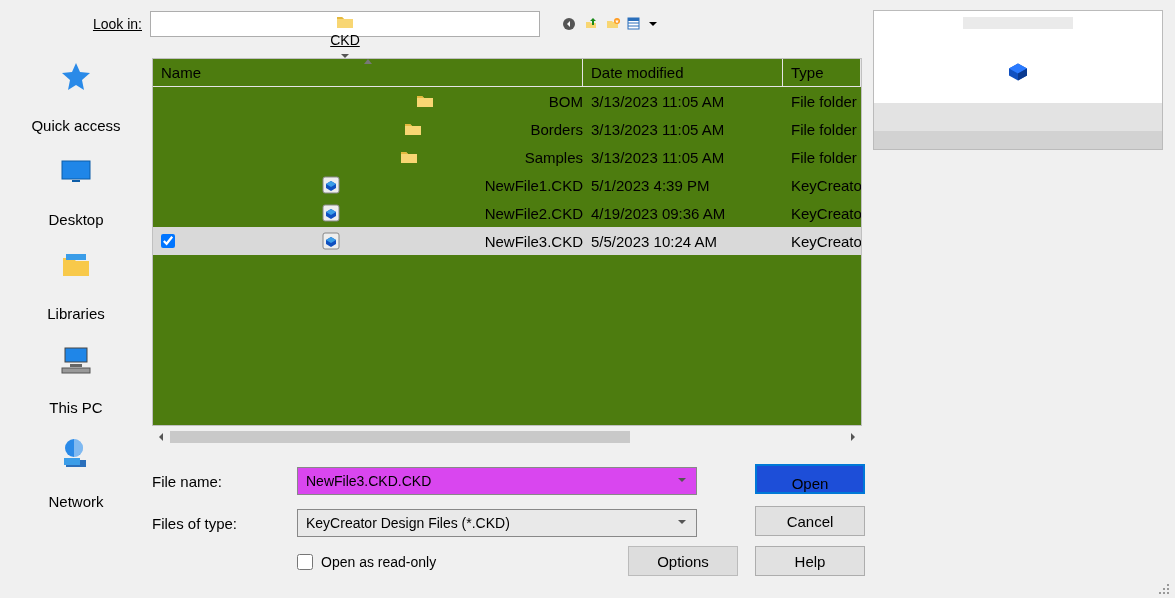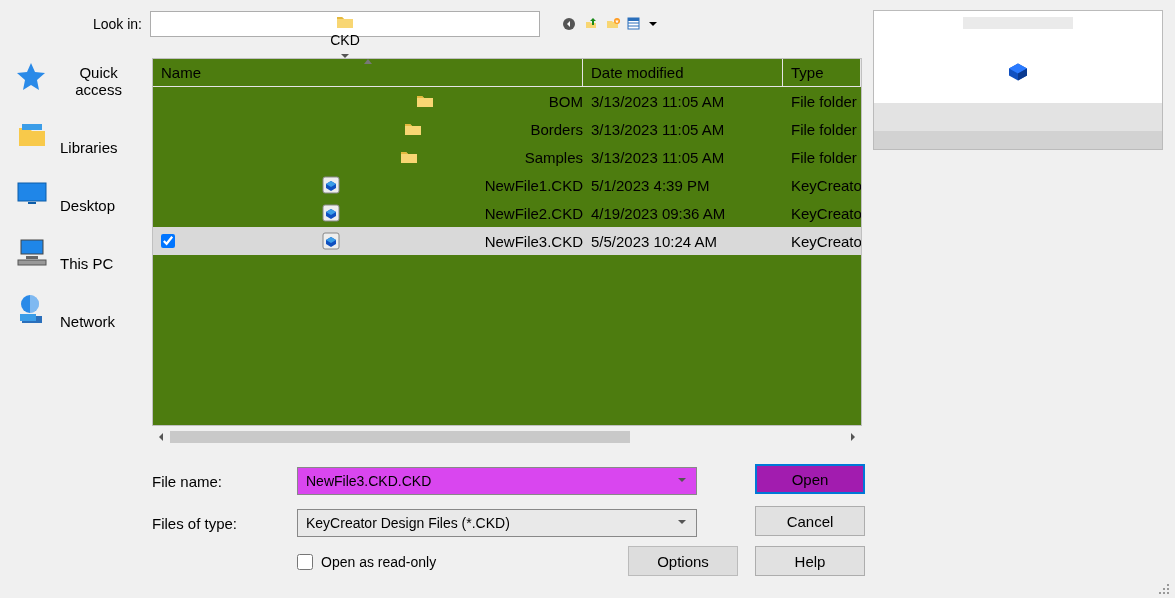--- a/index.html
+++ b/index.html
@@ -1,30 +1,30 @@
 <!DOCTYPE html>
 <html><head>
   <meta charset="utf-8">
   <style>
     * { box-sizing: border-box; margin: 0; padding: 0; font-family: "Segoe UI", Tahoma, sans-serif; }
     body { background: #f0f0f0; width: 1175px; height: 598px; position: relative; overflow: hidden; font-size: 14px; color: #000; }
 
     
-    .topbar { position: absolute; left: 0; top: 10px; width: 870px; height: 28px; display: flex; align-items: center; }
+    .topbar { position: absolute; left: 0; top: 10px; width: 870px; height: 28px; display: flex; align-items: center; text-decoration: underline; }
     .lookin-label { width: 150px; text-align: right; padding-right: 8px; }
     .lookin-combo { display: flex; align-items: center; width: 390px; height: 26px; border: 1px solid #adadad; background: #fff; flex-direction: column; }
     .lookin-combo .folder-ico { width: 20px; height: 20px; margin: 0 6px; }
     .lookin-combo .txt { flex: 1; }
     .lookin-combo .drop { width: 20px; text-align: center; color: #555; }
     .toolbar-icons { display: flex; align-items: center; gap: 4px; margin-left: 20px; }
     .toolbar-icons .tico { width: 18px; height: 18px; display: flex; align-items: center; justify-content: center; cursor: pointer; }
 
     
     .sidebar { position: absolute; left: 12px; top: 58px; width: 128px; display: flex; flex-direction: column; gap: 18px; }
-    .sb-item { display: flex; align-items: flex-end; gap: 8px; cursor: pointer; }
+    .sb-item { display: flex; flex-direction: column; align-items: center; gap: 19px; cursor: pointer; }
     .sb-item .icon { width: 40px; height: 40px; display: flex; align-items: center; justify-content: center; }
     .sb-item .lbl { text-align: center; font-size: 15px; }
 
     
     .filelist-wrap { position: absolute; left: 152px; top: 58px; width: 710px; height: 368px; background: #4d7c0f; border: 1px solid #c0c0c0; display: flex; flex-direction: column; }
     .fl-header { display: flex; height: 28px; border-bottom: 1px solid #e5e5e5; font-size: 15px; }
     .fl-header .col { padding: 4px 8px; border-right: 1px solid #e5e5e5; display: flex; align-items: center; position: relative; }
     .col-name { width: 430px; }
     .col-date { width: 200px; }
     .col-type { flex: 1; }
@@ -50,21 +50,21 @@
     .bottom { position: absolute; left: 152px; top: 464px; width: 710px; }
     .brow { display: flex; align-items: center; height: 34px; margin-bottom: 8px; }
     .brow .blabel { width: 145px; font-size: 15px; }
     .brow .binput { width: 400px; height: 28px; border: 1px solid #888; background: #d946ef; display: flex; align-items: center; padding: 0 8px; position: relative; }
     .brow .binput .drop { position: absolute; right: 6px; color: #555; }
     .brow .bselect { background: #e9e9e9; }
     .checkline { display: flex; align-items: center; height: 28px; margin-top: 4px; gap: 8px; padding-left: 145px; }
     .checkline input { width: 16px; height: 16px; }
     .btncol { position: absolute; left: 755px; top: 464px; width: 110px; display: flex; flex-direction: column; gap: 12px; }
     .btn { height: 30px; border: 1px solid #adadad; background: #e1e1e1; display: flex; align-items: center; justify-content: center; cursor: pointer; font-size: 15px; }
-    .btn.primary { border: 2px solid #0078d7; background: #a21caf; }
+    .btn.primary { border: 2px solid #0078d7; background: #1d4ed8; align-items: flex-end; }
     .btn.disabled { color: #000000; background: #ddd; cursor: default; border-color: #bbb; }
     .btncol2 { position: absolute; left: 628px; top: 546px; width: 110px; }
 
     
     .preview { position: absolute; right: 12px; top: 10px; width: 290px; height: 140px; border: 1px solid #bbb; background: #fff; display: flex; align-items: center; justify-content: center; }
     .preview-inner { width: 100%; height: 100%; position: relative; }
     .pv-top { position: absolute; top:6px; left:50%; transform:translateX(-50%); width:110px; height:12px; background:#eaeaea; }
     .pv-band { position: absolute; bottom:0; left:0; right:0; height:46px; background:#e3e3e3; }
     .pv-band2 { position: absolute; bottom:0; left:0; right:0; height:18px; background:#d2d2d2; }
     .pv-cube { position: absolute; left: 50%; top: 46%; transform: translate(-50%,-50%); }
@@ -138,35 +138,35 @@
     <div class="icon">
       <svg class="svg36" viewBox="0 0 36 36">
           <path fill="#2a8ae8" d="M18 3l4 9 10 1-8 7 2 10-8-5-8 5 2-10-8-7 10-1z"></path>
         </svg>
     </div>
     <div class="lbl">Quick access</div>
   </div>
   <div class="sb-item">
     <div class="icon">
       <svg class="svg36" viewBox="0 0 36 36">
-          <path fill="#f8c94a" d="M5 10h10l3 3h13v15H5z"></path>
-          <rect x="8" y="6" width="20" height="6" fill="#3b9de8"></rect>
-        </svg>
-    </div>
-    <div class="lbl">Libraries</div>
-  </div>
-  <div class="sb-item">
-    <div class="icon">
-      <svg class="svg36" viewBox="0 0 36 36">
           <rect x="4" y="7" width="28" height="18" fill="#1f86e8"></rect>
           <rect x="4" y="7" width="28" height="18" fill="none" stroke="#0d5da8"></rect>
           <rect x="14" y="26" width="8" height="2" fill="#0d5da8"></rect>
         </svg>
     </div>
     <div class="lbl">Desktop</div>
+  </div>
+  <div class="sb-item">
+    <div class="icon">
+      <svg class="svg36" viewBox="0 0 36 36">
+          <path fill="#f8c94a" d="M5 10h10l3 3h13v15H5z"></path>
+          <rect x="8" y="6" width="20" height="6" fill="#3b9de8"></rect>
+        </svg>
+    </div>
+    <div class="lbl">Libraries</div>
   </div>
   <div class="sb-item">
     <div class="icon">
       <svg class="svg36" viewBox="0 0 36 36">
           <rect x="7" y="6" width="22" height="14" fill="#1f86e8" stroke="#444"></rect>
           <rect x="12" y="22" width="12" height="3" fill="#666"></rect>
           <rect x="4" y="26" width="28" height="5" fill="#999" stroke="#555"></rect>
         </svg>
     </div>
     <div class="lbl">This PC</div>

